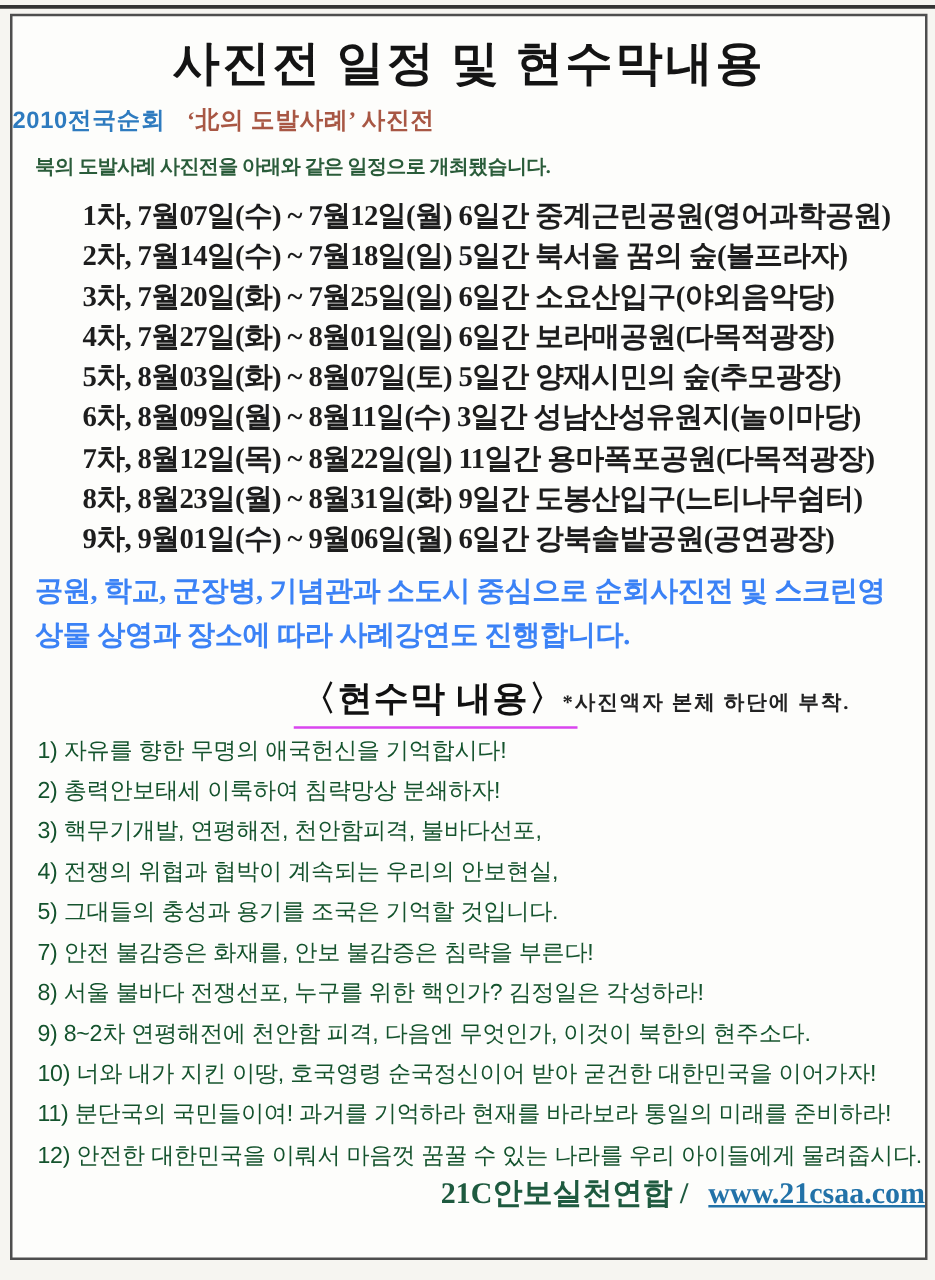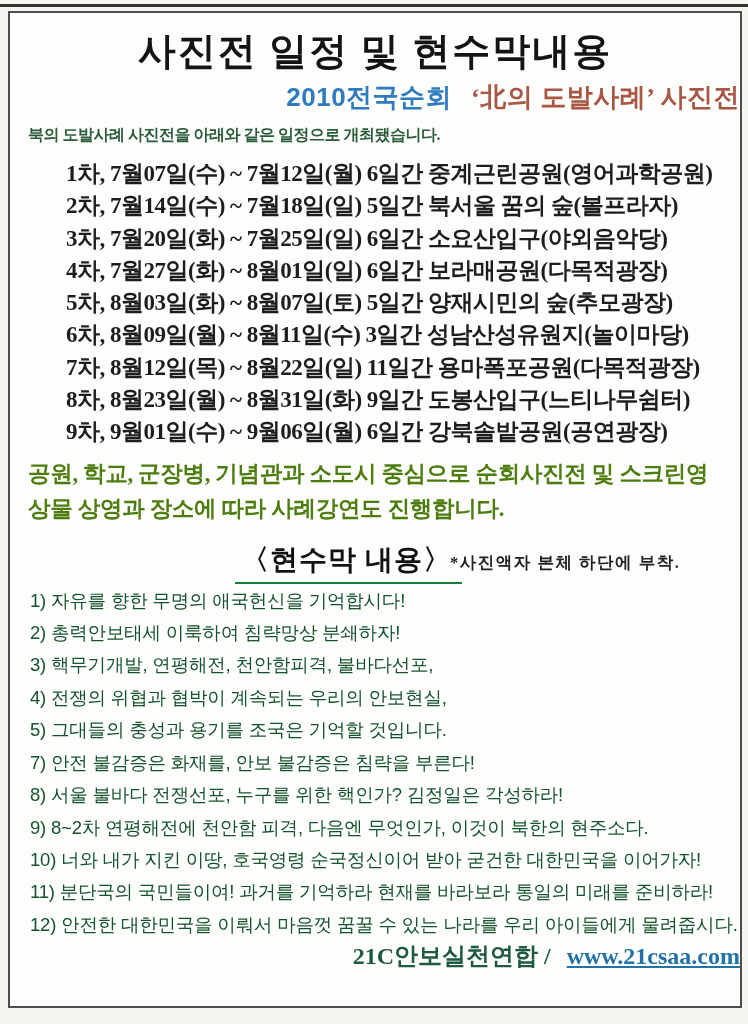--- a/index.html
+++ b/index.html
@@ -17,45 +17,45 @@
     position:absolute;left:8px;top:11px;width:734px;height:997px;
     box-sizing:border-box;border:2px solid #4e4e4e;background:#fdfdfb;
     overflow:hidden;
   }
   .title{
     margin:14px 0 0 0;text-align:center;
     font-size:38px;font-weight:700;letter-spacing:2px;color:#141414;
     line-height:48px;
   }
   .subtitle{
-    text-align:right;margin-top:5px;font-size:26px;font-weight:700;
+    text-align:left;margin-top:5px;font-size:19px;font-weight:700;
     line-height:34px;letter-spacing:0.5px;
   }
   .sub-blue{
     color:#2e7bbf;
     font-family:"Liberation Sans","DejaVu Sans",sans-serif;
   }
   .sub-red{color:#a85744;margin-left:12px;}
   .intro{
     margin:5px 0 0 18px;font-size:16px;font-weight:700;color:#2a5c3a;
     line-height:30px;letter-spacing:-0.5px;white-space:nowrap;
   }
   .schedule{
     margin:8px 0 0 28px;font-size:23px;color:#1d1d1d;font-weight:600;
   }
   .srow{line-height:32.3px;white-space:nowrap;letter-spacing:-0.5px;margin-left:28px;}
   .notice{
-    margin:7px 10px 0 18px;font-size:22.5px;font-weight:700;color:#4d7c0f;
+    margin:7px 10px 0 18px;font-size:22.5px;font-weight:700;color:#3b82f6;
     line-height:35px;letter-spacing:-0.3px;
   }
   .banner-header-row{position:relative;height:42px;margin-top:15px;}
   .banner-head{
     position:absolute;left:225px;top:0;
     font-size:28px;font-weight:700;color:#111;
-    border-bottom:2px solid #15803d;padding:0 10px 3px 6px;
+    border-bottom:2px solid #d946ef;padding:0 10px 3px 6px;
     letter-spacing:1px;
   }
   .banner-note{
     position:absolute;left:440px;top:11px;
     font-size:16.5px;font-weight:600;color:#222;letter-spacing:1.5px;
   }
   .banner-list{
     margin:2px 0 0 20px;
     font-family:"Liberation Sans","DejaVu Sans",sans-serif;
     font-size:18.5px;color:#14532d;

